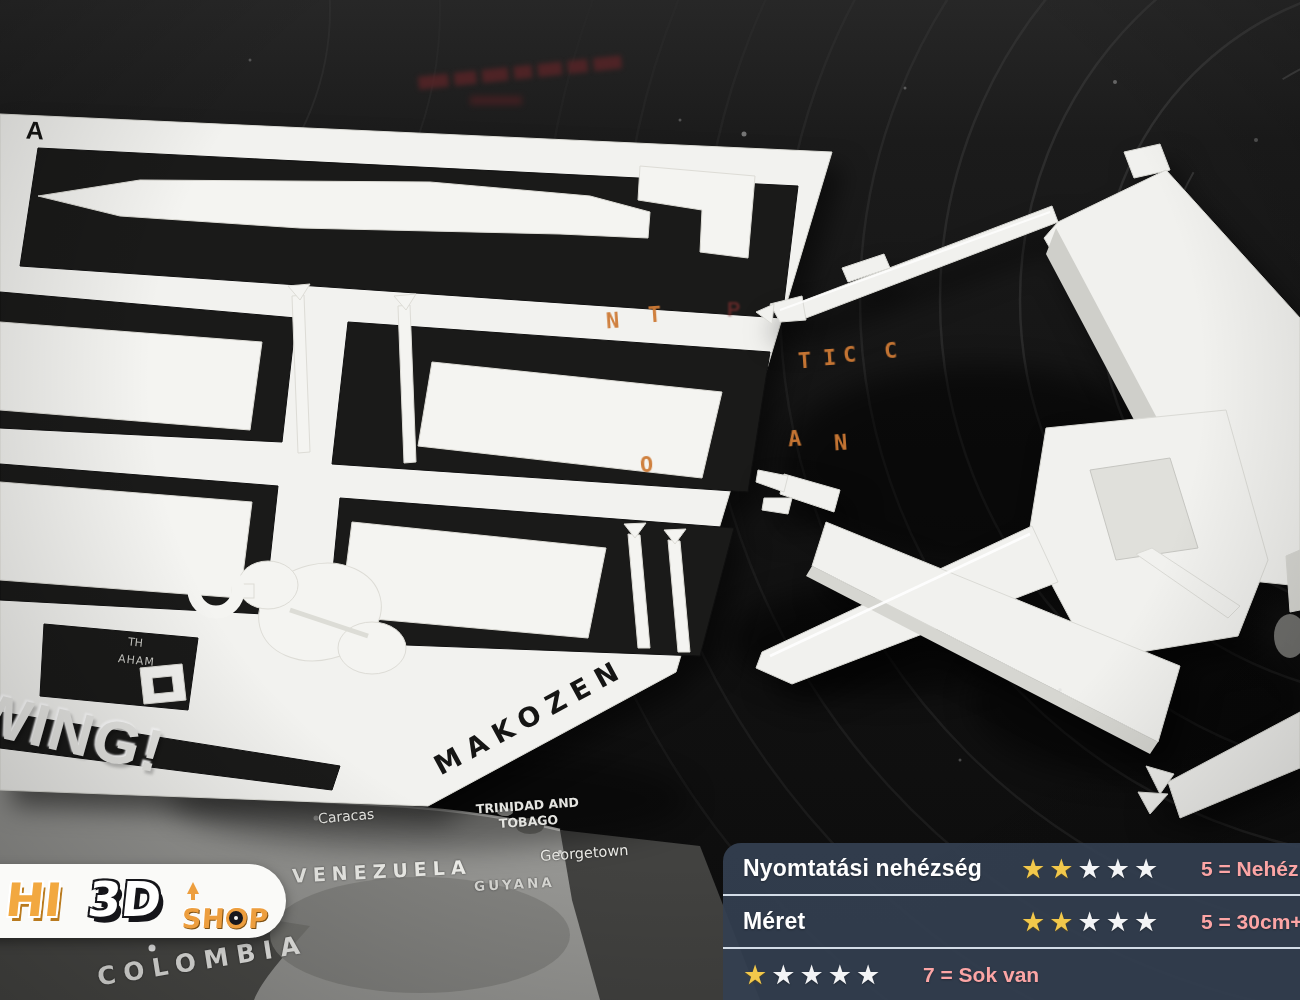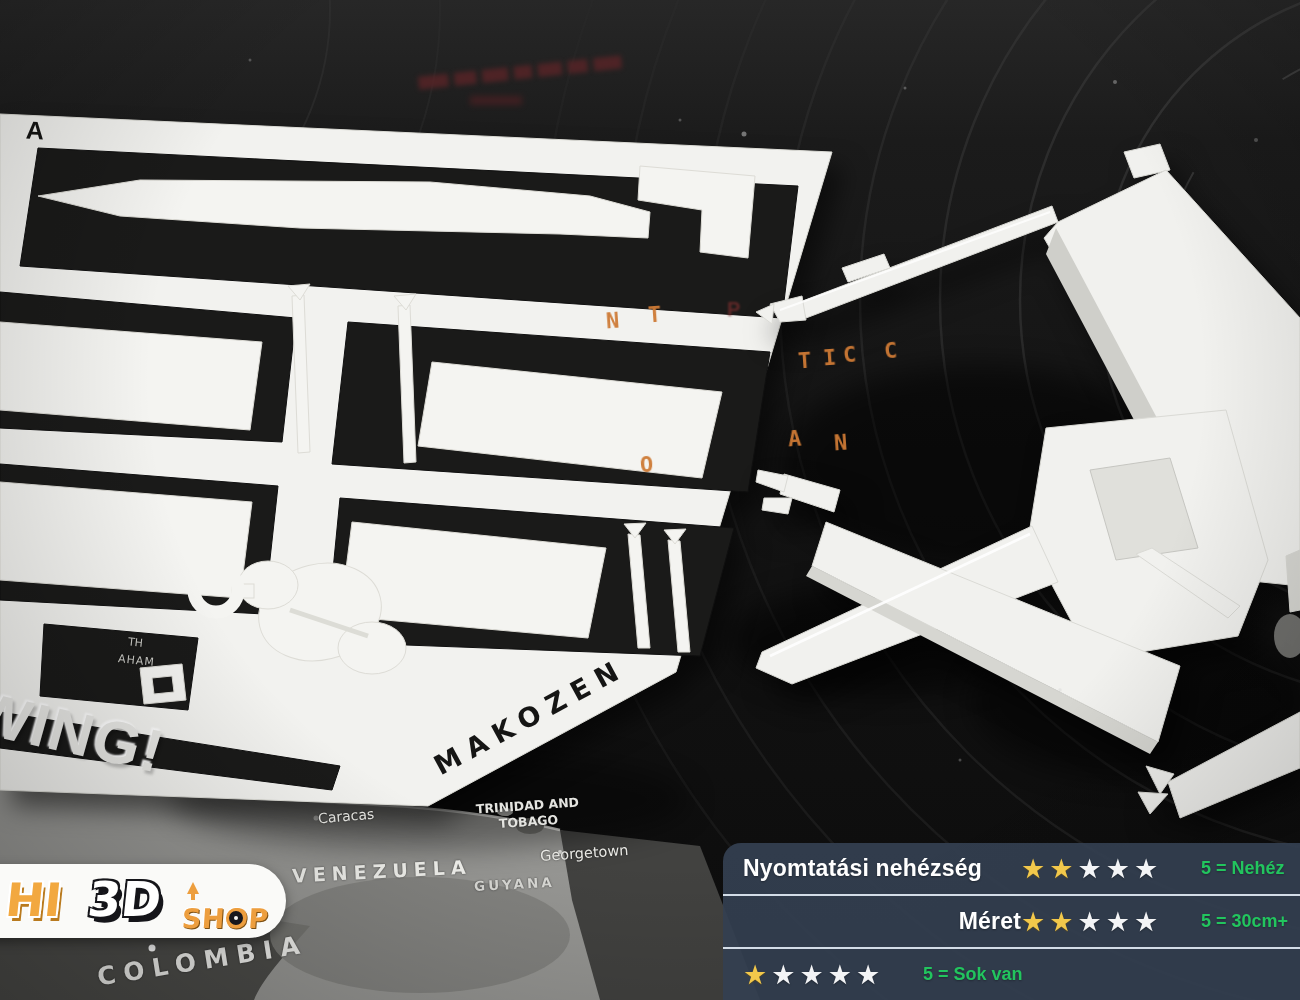--- a/index.html
+++ b/index.html
@@ -52,28 +52,28 @@
     text-shadow:-1px -1px 0 #fff,1px 1px 0 #7c4f12;}
   .logo-rocket{left:243px;top:18px;width:16px;height:20px;}
   .logo-o-disc{left:284px;top:44px;width:20px;height:20px;border-radius:50%;
     background:#17171c;border:3px solid #ed9e3e;box-sizing:border-box;}
   .logo-o-disc:after{content:"";position:absolute;left:5px;top:5px;width:4px;height:4px;border-radius:50%;background:#f6f6f2;}
 
   
   .panel{left:723px;top:843px;width:577px;height:157px;background:var(--panelbg);
     border-top-left-radius:18px;display:flex;flex-direction:column;}
   .rrow{flex:1;display:flex;align-items:center;padding-left:20px;box-sizing:border-box;}
-  .rrow + .rrow{border-top:2.5px solid rgba(230,238,248,.9);text-align:right;}
+  .rrow + .rrow{border-top:2.5px solid rgba(230,238,248,.9);}
   .rlabel{flex:0 0 278px;font-size:23px;font-weight:700;color:#fff;letter-spacing:.2px;
     text-shadow:0 1px 2px rgba(0,0,0,.35);}
   .rstars{flex:0 0 174px;display:flex;gap:4px;font-size:27px;line-height:1;}
   .star{font-family:"DejaVu Sans", sans-serif;}
   .star.filled{color:var(--gold);text-shadow:0 1px 1px rgba(120,85,0,.45);}
   .star.empty{color:var(--empty);text-shadow:0 1px 2px rgba(0,0,0,.35);}
-  .rhint{font-size:18px;font-weight:700;color:#22c55e;margin-left:6px;text-shadow:0 1px 2px rgba(0,0,0,.3);}
+  .rhint{font-size:21px;font-weight:700;color:#fca5a5;margin-left:6px;text-shadow:0 1px 2px rgba(0,0,0,.3);}
 
   .vignette{left:0;top:0;width:1300px;height:1000px;pointer-events:none;
     background:radial-gradient(ellipse at 52% 38%, rgba(0,0,0,0) 55%, rgba(0,0,0,.28) 100%);}
 </style>
 </head>
 <body>
 
 <div class="stage">
 
   <svg class="scene" viewBox="0 0 1300 1000">
@@ -293,17 +293,17 @@
       <div class="rhint">5 = 30cm+</div>
     </div>
     <div class="rrow">
       <div class="rstars">
           <span class="star filled">★</span>
           <span class="star empty">★</span>
           <span class="star empty">★</span>
           <span class="star empty">★</span>
           <span class="star empty">★</span>
         </div>
-      <div class="rhint">5 = Sok van</div>
+      <div class="rhint">7 = Sok van</div>
     </div>
   </div>
 
 </div>
 
 </body></html>

